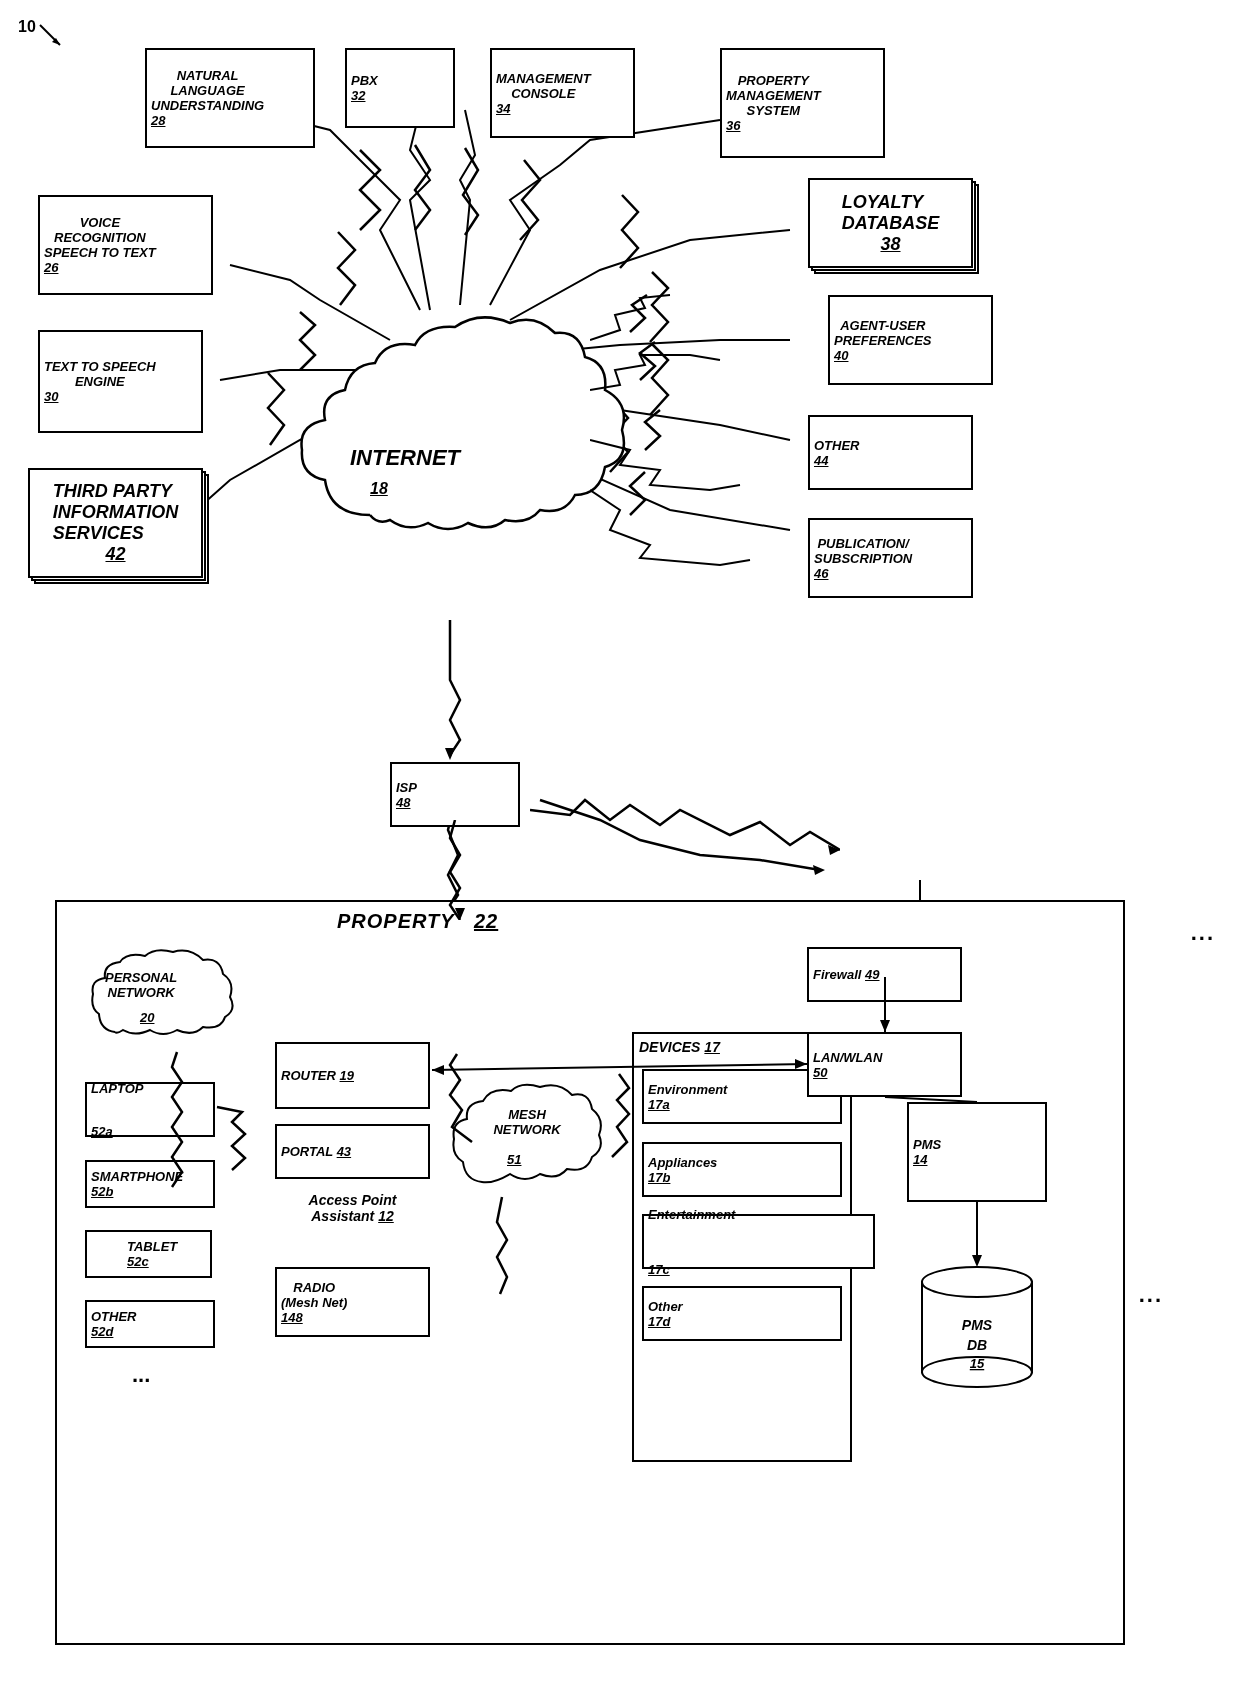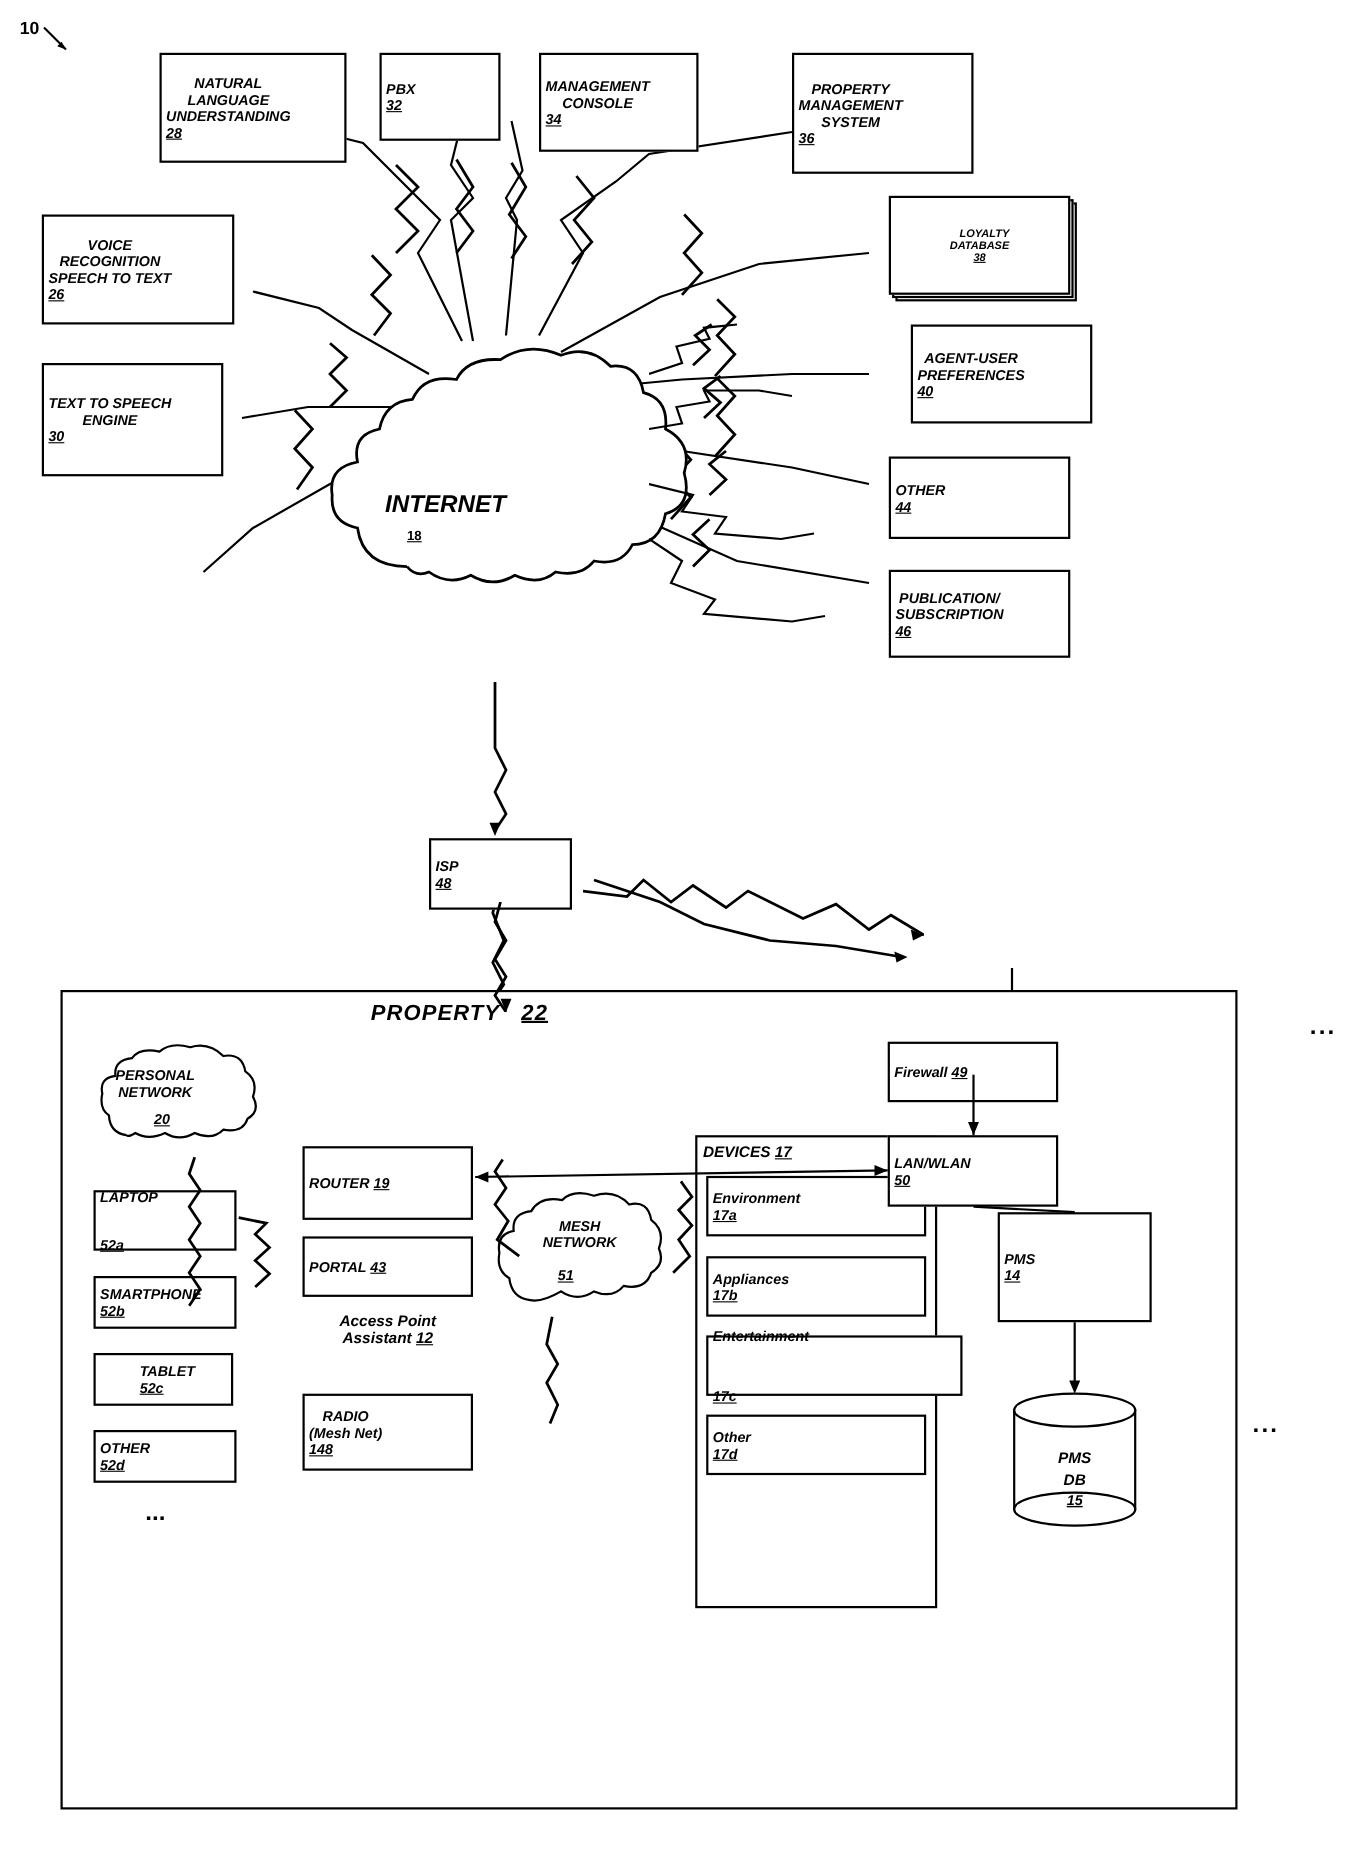--- a/index.html
+++ b/index.html
@@ -40,21 +40,21 @@
     }
     .stacked-box .layer {
       position: absolute;
       border: 2px solid #000;
       background: #fff;
       width: 100%;
       height: 100%;
     }
     .stacked-box .layer:nth-child(1) { top: 6px; left: 6px; }
     .stacked-box .layer:nth-child(2) { top: 3px; left: 3px; }
-    .stacked-box .layer:nth-child(3) { top: 0; left: 0; display: flex; flex-direction: column; align-items: center; justify-content: center; font-style: italic; font-weight: bold; font-size: 10px; text-align: right; padding: 4px; }
+    .stacked-box .layer:nth-child(3) { top: 0; left: 0; display: flex; flex-direction: column; align-items: center; justify-content: center; font-style: italic; font-weight: bold; font-size: 18px; text-align: left; padding: 4px; }
     .stacked-box .layer:nth-child(3) .num { text-decoration: underline; }
 
     .property-box {
       position: absolute;
       border: 2px solid #000;
       background: #fff;
     }
 
     
     .svg-overlay {
@@ -175,20 +175,28 @@
   <div class="box" style="left:38px; top:195px; width:175px; height:100px;">
     <span>VOICE<br>RECOGNITION<br>SPEECH TO TEXT</span>
     <span class="num">26</span>
   </div>
 
   <div class="box" style="left:38px; top:330px; width:165px; height:103px;">
     <span>TEXT TO SPEECH<br>ENGINE</span>
     <span class="num">30</span>
   </div>
 
+  <div class="stacked-box" style="left:28px; top:468px; width:175px; height:110px;">
+    <div class="layer"></div>
+    <div class="layer"></div>
+    <div class="layer">
+      <span>THIRD PARTY<br>INFORMATION<br>SERVICES</span>
+      <span class="num">42</span>
+    </div>
+  </div>
 
   <div class="stacked-box" style="left:808px; top:178px; width:165px; height:90px;">
     <div class="layer"></div>
     <div class="layer"></div>
     <div class="layer">
       <span>LOYALTY<br>DATABASE</span>
       <span class="num">38</span>
     </div>
   </div>
 
@@ -230,21 +238,21 @@
         Q 258,230 235,225
         Q 220,238 198,228
         Q 178,240 158,228
         Q 138,238 120,225
         Q 108,230 100,220
       " fill="white" stroke="#000" stroke-width="2.5"></path>
     </svg>
     <div style="position:absolute; top:150px; left:80px; text-align:center; font-style:italic; font-weight:bold; font-size:22px;">
       INTERNET
     </div>
-    <div style="position:absolute; top:185px; left:100px; text-align:center; font-weight:bold; font-size:12px;">
+    <div style="position:absolute; top:185px; left:100px; text-align:center; font-style:italic; font-weight:bold; font-size:16px;">
       <span style="text-decoration:underline;">18</span>
     </div>
   </div>
 
   <div class="box" style="left:390px; top:762px; width:130px; height:65px;">
     <span>ISP</span>
     <span class="num">48</span>
   </div>
 
   <div class="property-box" style="left:55px; top:900px; width:1070px; height:745px;">

